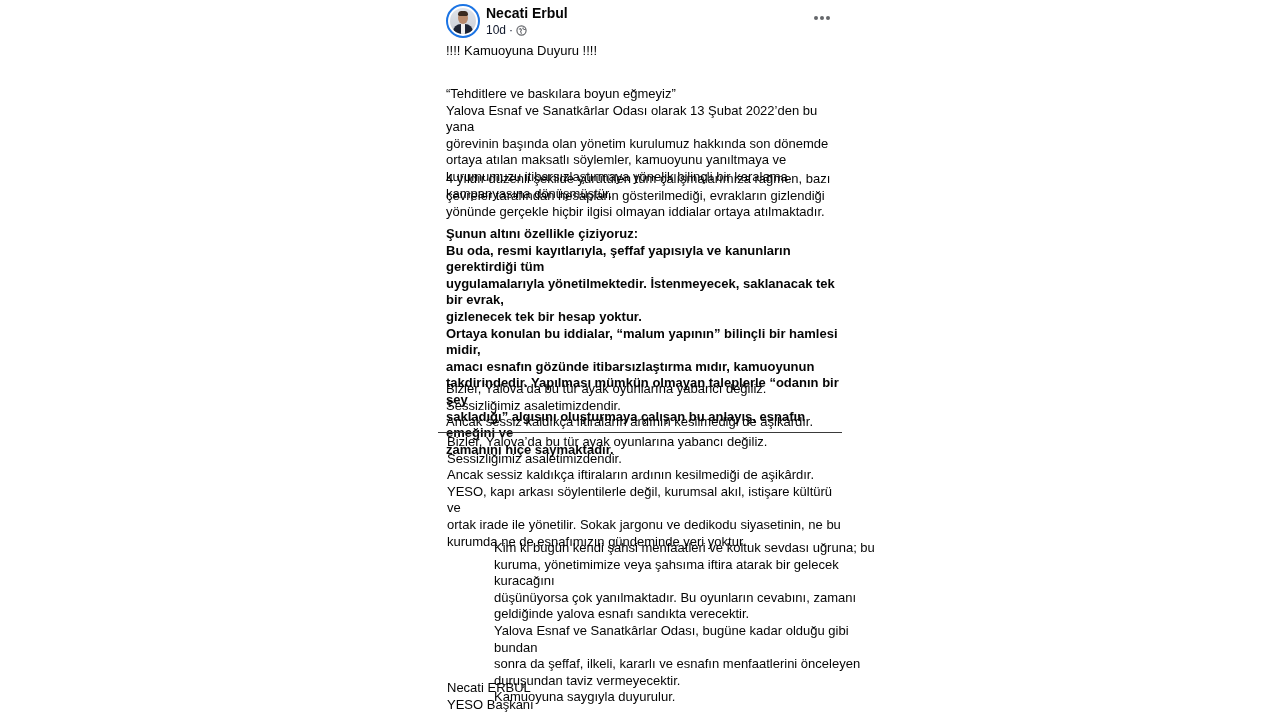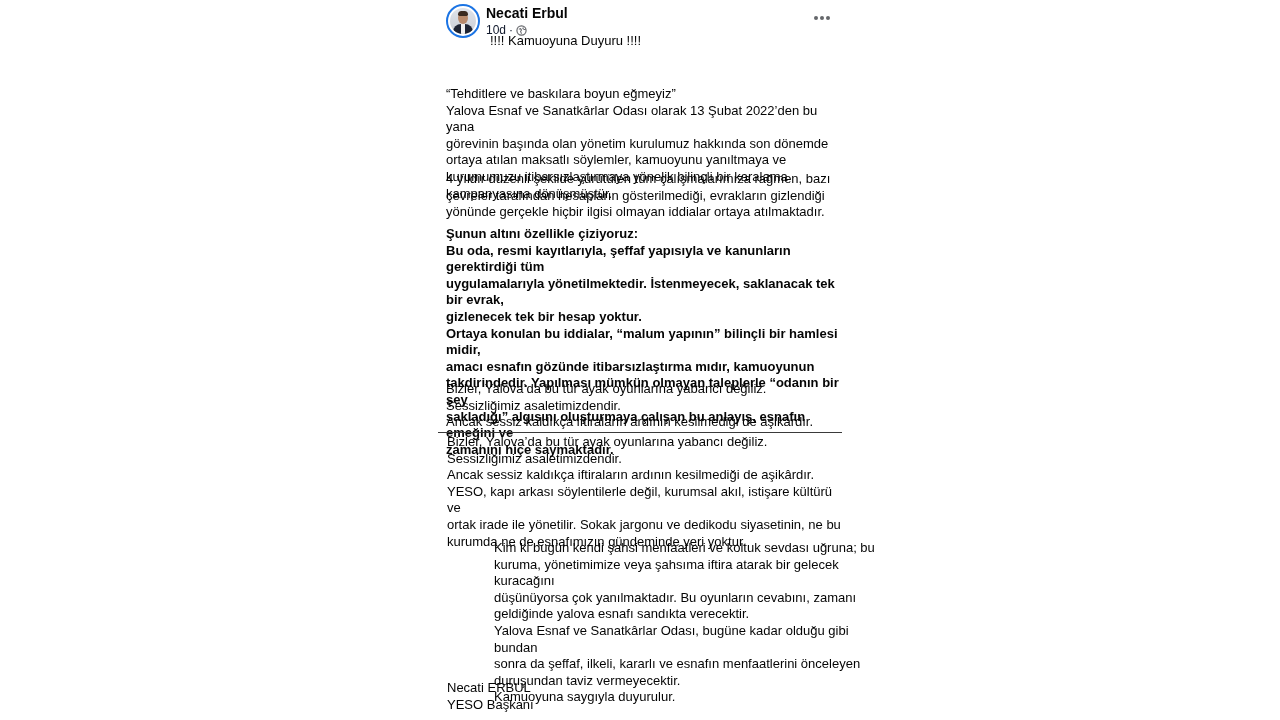--- a/index.html
+++ b/index.html
@@ -52,21 +52,21 @@
         <path d="M3 4.5 L5 4 L6 5.5 L5 7 L6 9.5 M8 2.5 L7.5 4 L9 5 L10.5 5" fill="none" stroke="#65676b" stroke-width="1.1"></path>
       </svg>
     </div>
     <div class="more">
       <span></span>
       <span></span>
       <span></span>
     </div>
   </div>
 
-  <div class="body-text" style="top:33px;margin-left:44px;">!!!! Kamuoyuna Duyuru !!!!</div>
+  <div class="body-text" style="top:43px;">!!!! Kamuoyuna Duyuru !!!!</div>
 
   <div class="body-text para" style="top:66px;margin-top:20px;">“Tehditlere ve baskılara boyun eğmeyiz”
 Yalova Esnaf ve Sanatkârlar Odası olarak 13 Şubat 2022’den bu yana
 görevinin başında olan yönetim kurulumuz hakkında son dönemde
 ortaya atılan maksatlı söylemler, kamuoyunu yanıltmaya ve
 kurumumuzu itibarsızlaştırmaya yönelik bilinçli bir karalama
 kampanyasına dönüşmüştür.</div>
   <div class="body-text para" style="top:171px;">4 yıldır düzenli şekilde yürütülen tüm çalışmalarımıza rağmen, bazı
 çevreler tarafından hesapların gösterilmediği, evrakların gizlendiği
 yönünde gerçekle hiçbir ilgisi olmayan iddialar ortaya atılmaktadır.</div>

